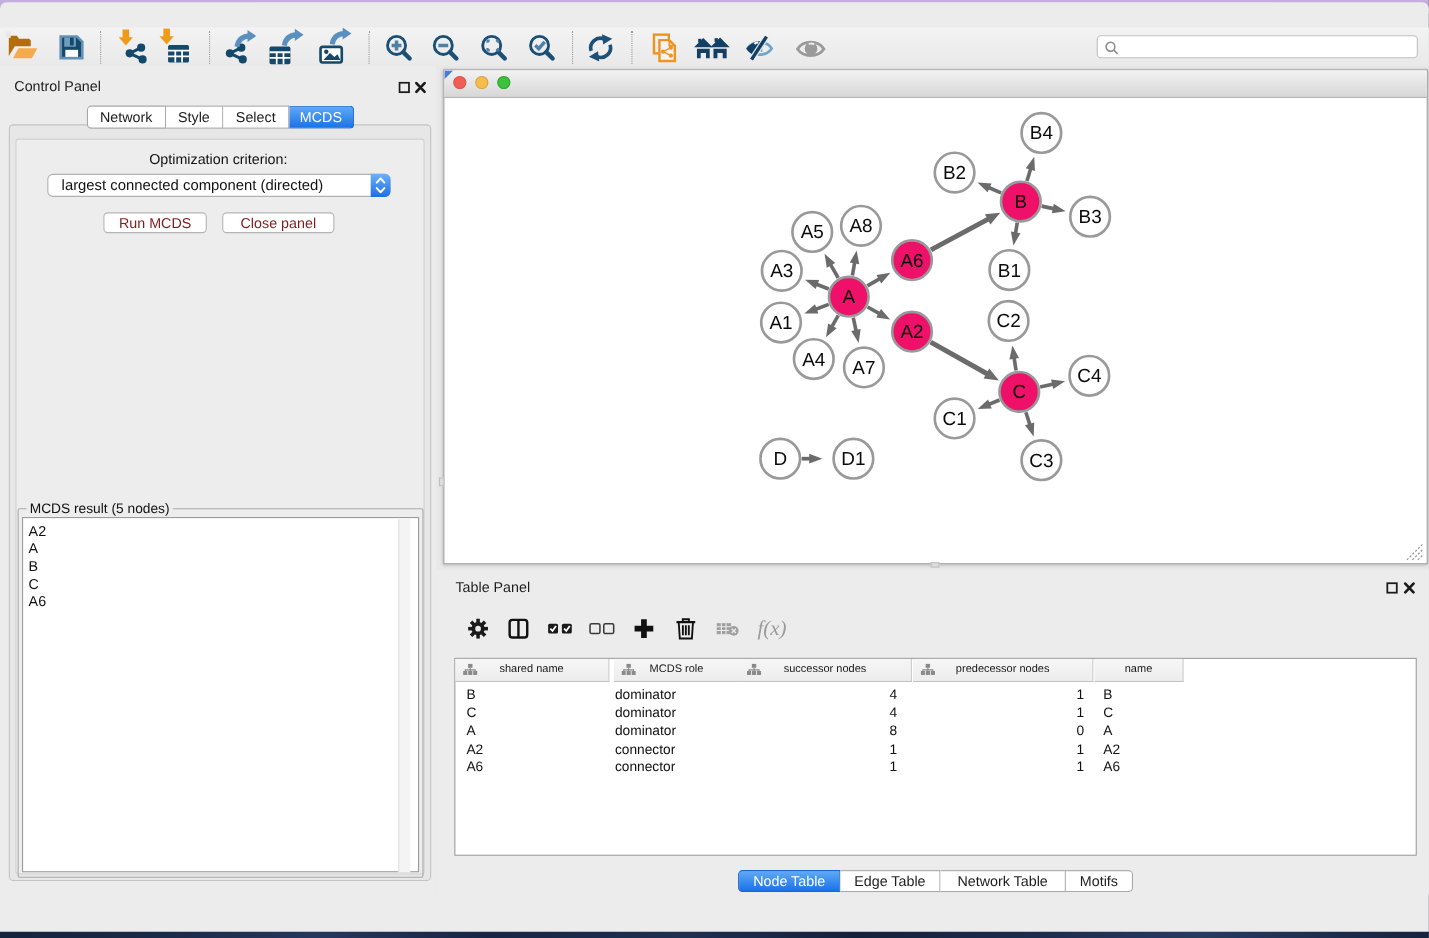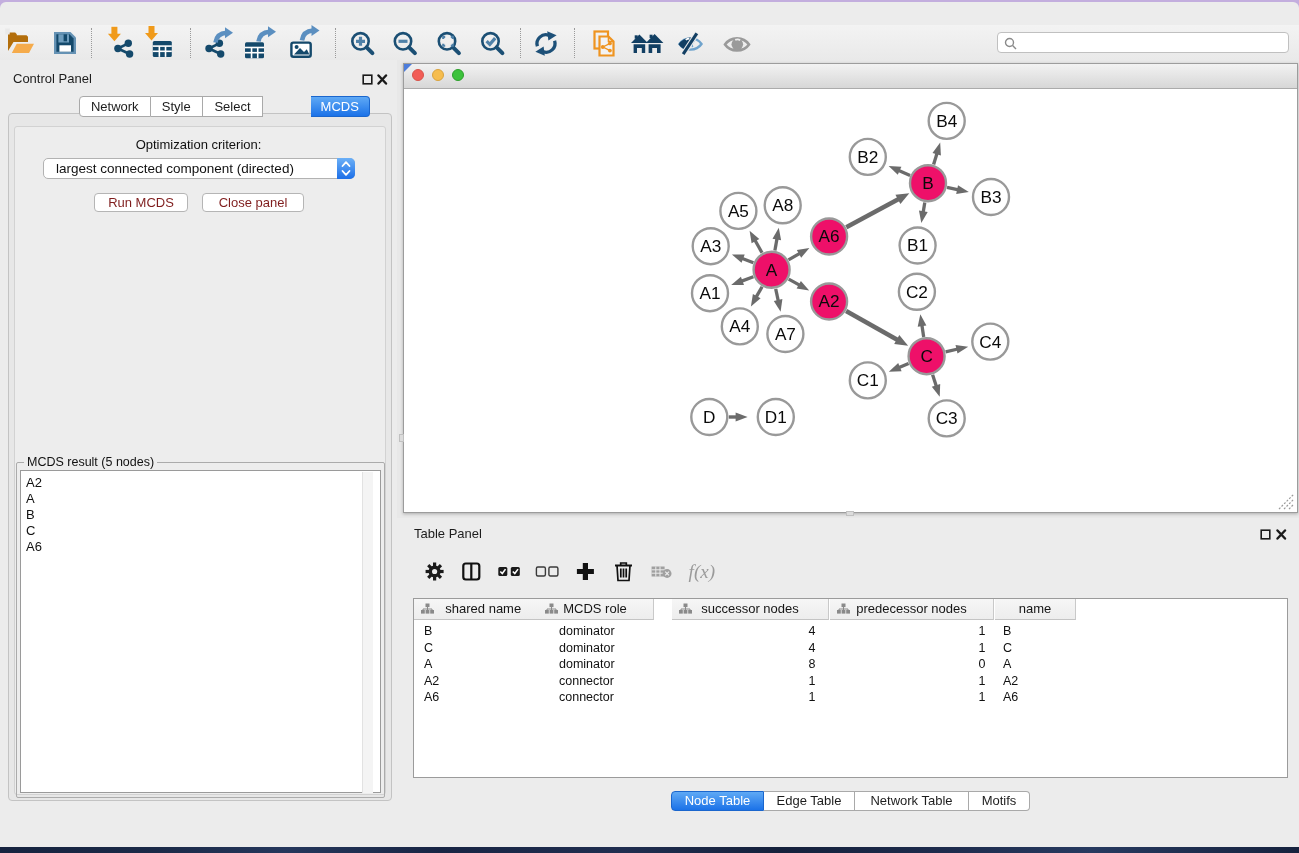--- a/index.html
+++ b/index.html
@@ -28,21 +28,21 @@
 #search { left:997px; top:7px; width:292px; height:21px; background:#fff; border:1px solid #c0c0c0; border-radius:4px; }
 
 #cpanel { left:0; top:58px; width:397px; height:753px; background:#ececec; }
 #cpanel .hdr { left:13px; top:11px; font-size:13px; color:#1d1d1d; }
 #cpBox { left:8px; top:53px; width:384px; height:688px; border:1px solid #c3c3c3; border-radius:4px; background:#e7e7e7; }
 #cpBox2 { left:14px; top:66px; width:372px; height:669px; border:1px solid #d2d2d2; border-radius:3px; background:#ededed; }
 .tabrow { top:36px; left:79px; height:21px; }
 .tab { position:absolute; top:0; height:21px; background:#fff; border:1px solid #a9a9a9; border-left:none;
   font-size:13px; color:#1d1d1d; text-align:center; line-height:19px; }
 .tab.first { border-left:1px solid #a9a9a9; border-radius:4px 0 0 4px; }
-.tab.last  { border-radius:0 4px 4px 0;margin-left:48px; }
+.tab.last  { border-radius:0 4px 4px 0; }
 .tab.sel { background:linear-gradient(#5fa9f5,#1b72e8); border-color:#1a66cd; color:#fff; }
 #optlab { left:0; top:77px; width:397px; text-align:center; font-size:13px; color:#111; }
 #combo { left:43px; top:98px; width:312px; height:21px; background:#fff; border:1px solid #b2b2b2; border-radius:5px; font-size:13.5px; color:#111; line-height:19px; padding-left:12px; }
 #comboBtn { right:-1px; top:-1px; width:18px; height:21px; border-radius:0 5px 5px 0; background:linear-gradient(#6cb0f7,#1c6fe8); }
 .btn { position:absolute; height:19px; background:#fff; border:1px solid #b5b5b5; border-radius:4px; font-size:13px; color:#7f1d1d; text-align:center; line-height:18px; }
 
 #grp { left:16px; top:402px; width:369px; height:336px; border:1px solid #ababab; border-radius:2px; }
 #grpLab { left:7px; top:-8px; background:#ededed; padding:0 3px; font-size:12.5px; color:#111; }
 #grpList { left:3px; top:7px; width:361px; height:323px; background:#fff; border:1px solid #9a9a9a; font-size:13px; color:#111; }
 #grpList .it { position:absolute; left:5px; }
@@ -54,21 +54,21 @@
 #ntit { left:0; top:0; width:100%; height:25px; background:linear-gradient(#f2f2f2,#d7d7d7); border-bottom:1px solid #ababab; }
 #ntit .r { left:8px;  top:5px; background:#f25d56; border:0.5px solid #d8534a; }
 #ntit .y { left:28px; top:5px; background:#f6bd4e; border:0.5px solid #d9a33e; }
 #ntit .g { left:48px; top:5px; background:#3dc23c; border:0.5px solid #2da02c; }
 #ntit .t { width:100%; text-align:center; top:5px; font-size:13px; color:#2e2e2e; }
 
 #tpanel { left:0px; top:458px; width:902px; height:295px; background:#ececec; }
 #tpanel .hdr { left:17px; top:8px; font-size:13px; color:#1d1d1d; }
 #ttools { left:15px; top:40px; width:872px; height:30px; }
 #tbox { left:15.5px; top:79.5px; width:875px; height:180px; background:#fff; border:1px solid #9b9b9b; }
-.th { position:absolute; top:0; height:21px; background:linear-gradient(#f6f6f6,#ededed); border-right:1px solid #c9c9c9; border-bottom:1px solid #c4c4c4; font-size:13px; color:#161616; text-align:center; line-height:20px; }
+.th { position:absolute; top:0; height:21px; background:linear-gradient(#f6f6f6,#ededed); border-right:1px solid #c9c9c9; border-bottom:1px solid #c4c4c4; font-size:10px; color:#161616; text-align:center; line-height:20px; }
 .td { position:absolute; font-size:12.5px; color:#111; }
 .btab { position:absolute; top:0; height:20px; background:#fff; border:1px solid #a9a9a9; border-left:none; font-size:13px; color:#1d1d1d; text-align:center; line-height:18px; }
 .btab.first { border-left:1px solid #a9a9a9; border-radius:4px 0 0 4px; }
 .btab.last { border-radius:0 4px 4px 0; }
 .btab.sel { background:linear-gradient(#5fa9f5,#1b72e8); border-color:#1a66cd; color:#fff; }
 
 #status { left:0; top:813px; width:1299px; height:32px; background:#ededed; border-top:1px solid #d6d6d6; }
 #listbtn { left:9px; top:9px; width:27px; height:19px; background:#fafafa; border:1px solid #a8a8a8; }
 #membtn { left:1215px; top:8px; width:74px; height:22px; background:#fafafa; border:1px solid #919191; font-size:12px; color:#111; }
 </style>
@@ -440,21 +440,21 @@
       <div id="tbox" class="abs">
         <div class="th" style="left:0;width:140.5px"><svg class="hicon" width="13" height="12" viewBox="0 0 13 12" style="position:absolute;left:7px;top:4px">
               <g fill="#8a8a8a">
                 <rect x="4.5" y="0.5" width="4" height="3.6"></rect>
                 <rect x="0" y="7" width="3.8" height="3.6"></rect>
                 <rect x="4.6" y="7" width="3.8" height="3.6"></rect>
                 <rect x="9.2" y="7" width="3.8" height="3.6"></rect>
               </g>
               <path d="M6.5 4 L6.5 6 M2 7 L2 6 L11 6 L11 7 M6.5 6 L6.5 7" stroke="#8a8a8a" fill="none"></path>
             </svg>shared name</div>
-        <div class="th" style="left:124px;width:116px"><svg width="13" height="12" viewBox="0 0 13 12" style="position:absolute;left:7px;top:4px">
+        <div class="th" style="left:144px;width:116px"><svg width="13" height="12" viewBox="0 0 13 12" style="position:absolute;left:7px;top:4px">
               <g fill="#8a8a8a">
                 <rect x="4.5" y="0.5" width="4" height="3.6"></rect>
                 <rect x="0" y="7" width="3.8" height="3.6"></rect>
                 <rect x="4.6" y="7" width="3.8" height="3.6"></rect>
                 <rect x="9.2" y="7" width="3.8" height="3.6"></rect>
               </g>
               <path d="M6.5 4 L6.5 6 M2 7 L2 6 L11 6 L11 7 M6.5 6 L6.5 7" stroke="#8a8a8a" fill="none"></path>
             </svg>MCDS role</div>
         <div class="th" style="left:258.5px;width:157px"><svg width="13" height="12" viewBox="0 0 13 12" style="position:absolute;left:7px;top:4px">
               <g fill="#8a8a8a">

